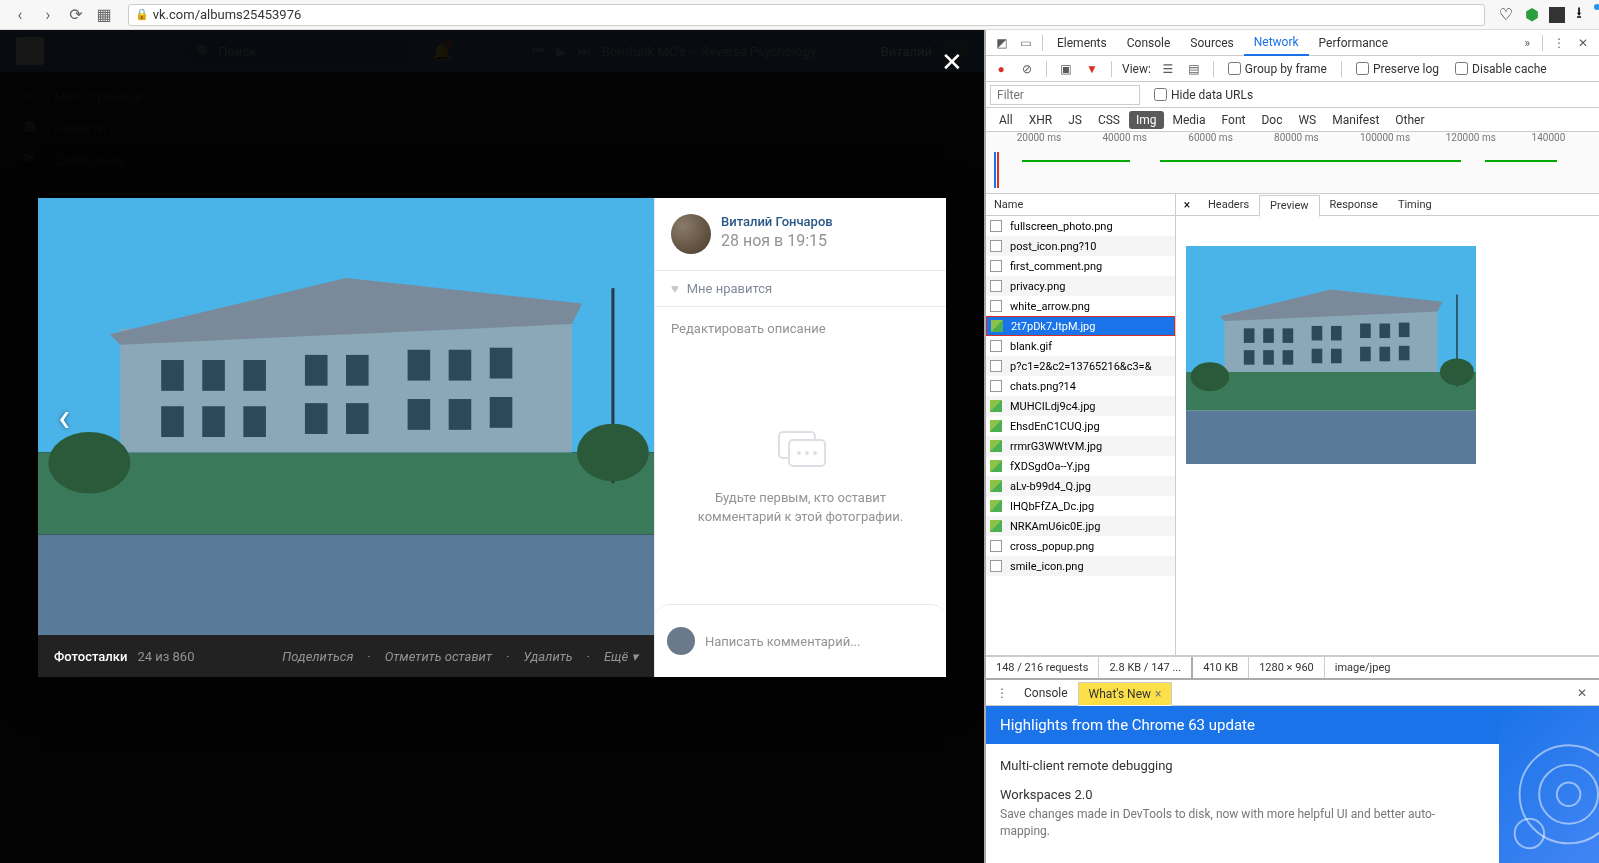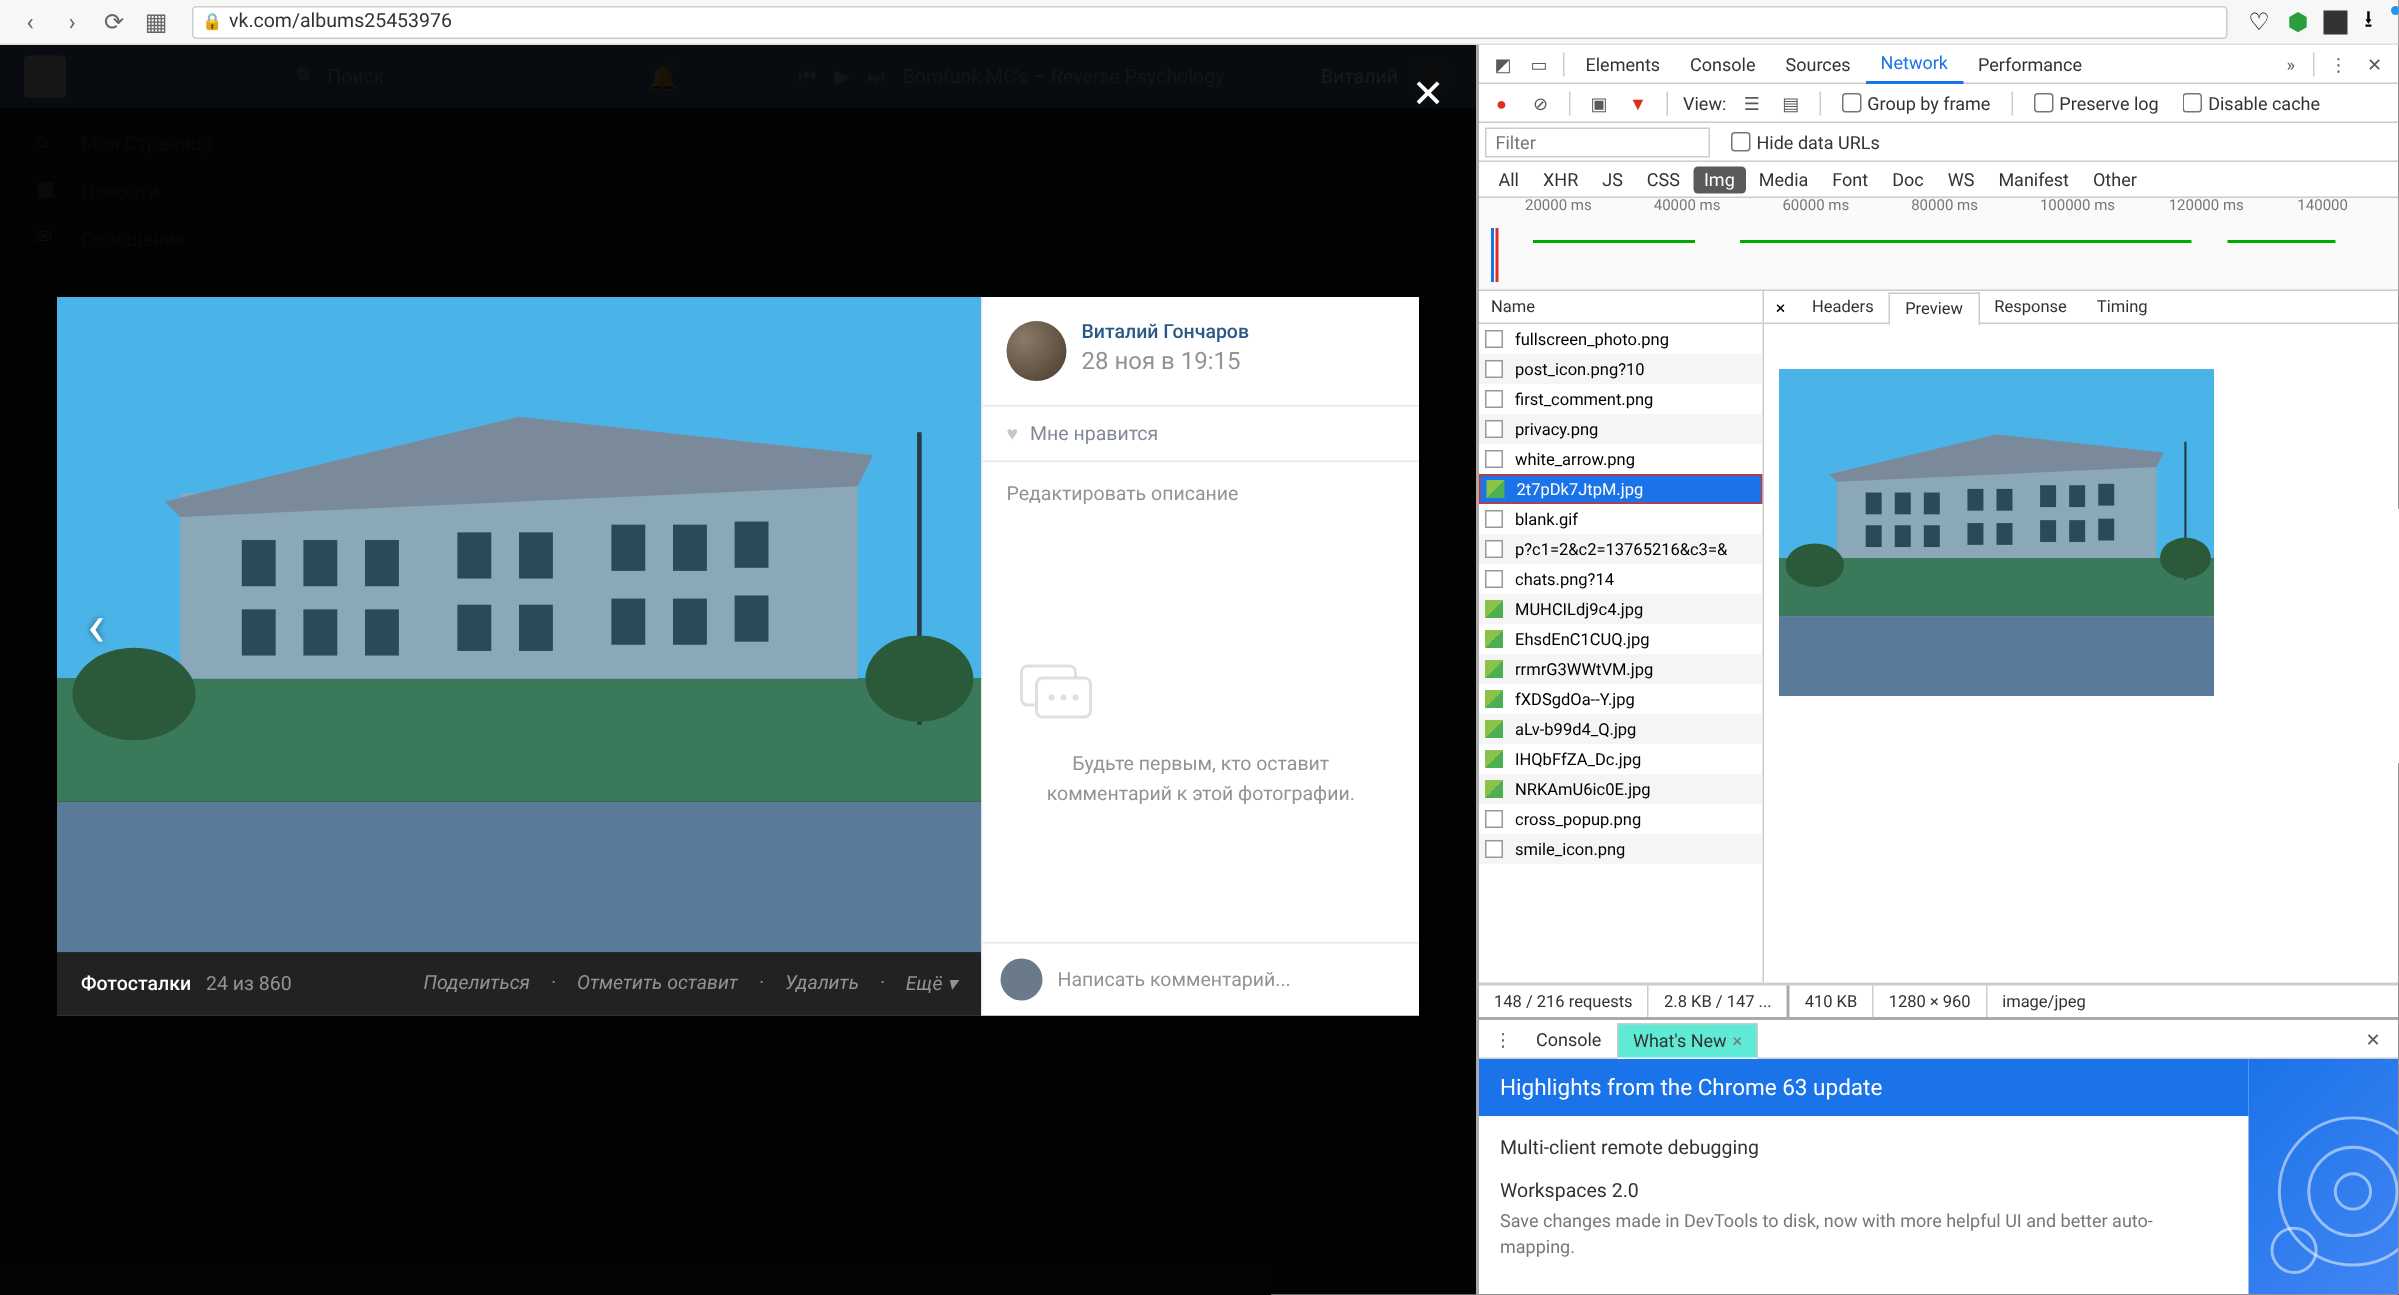--- a/index.html
+++ b/index.html
@@ -51,23 +51,23 @@
 
 .photo-right { width: 292px; background: #fff; display: flex; flex-direction: column; border-left: 1px solid #e7e8ec; }
 .photo-author { padding: 16px; display: flex; gap: 10px; }
 .author-avatar { width: 40px; height: 40px; border-radius: 50%; background: radial-gradient(circle at 30% 30%, #8a7a6a, #4a3a2a); }
 .author-info { display: flex; flex-direction: column; }
 .author-name { color: #2a5885; font-size: 13px; font-weight: 500; }
 .author-date { color: #939393; font-size: 16px; margin-top: 2px; }
 .photo-like { padding: 10px 16px; border-top: 1px solid #e7e8ec; border-bottom: 1px solid #e7e8ec; display: flex; align-items: center; gap: 8px; color: #828a99; font-size: 13px; cursor: pointer; }
 .heart-icon { color: #c3c8d0; }
 .photo-desc { padding: 14px 16px; color: #939393; font-size: 13px; cursor: pointer; }
-.photo-comments-empty { flex: 1; display: flex; flex-direction: column; align-items: flex-start; justify-content: center; padding: 20px; color: #939393; font-size: 13px; text-align: center; line-height: 1.5; }
+.photo-comments-empty { flex: 1; display: flex; flex-direction: column; align-items: center; justify-content: center; padding: 20px; color: #939393; font-size: 13px; text-align: center; line-height: 1.5; }
 .comment-icon { width: 56px; height: 44px; margin-bottom: 16px; opacity: 0.4; }
-.photo-comment-input { padding: 10px 12px; border-top: 1px solid #e7e8ec; display: flex; align-items: center; gap: 10px; }
+.photo-comment-input { padding: 22px 12px; border-top: 1px solid #e7e8ec; display: flex; align-items: center; gap: 10px; border-radius: 15px; }
 .comment-avatar { width: 28px; height: 28px; border-radius: 50%; background: #6a7a8a; }
 .comment-field { flex: 1; font-size: 13px; color: #939393; }
 
 
 .devtools { flex: 1; background: #fff; display: flex; flex-direction: column; border-left: 2px solid #aaa; font-size: 12px; }
 .dt-tabs { height: 26px; border-bottom: 1px solid #ccc; display: flex; align-items: center; padding: 0 4px; }
 .dt-tab-icon { width: 24px; height: 24px; display: flex; align-items: center; justify-content: center; color: #5a5a5a; cursor: pointer; }
 .dt-tab-sep { width: 1px; height: 16px; background: #ccc; margin: 0 4px; }
 .dt-tab { padding: 0 10px; height: 26px; display: flex; align-items: center; color: #333; cursor: pointer; }
 .dt-tab.active { border-bottom: 2px solid #1a73e8; color: #1a73e8; }
@@ -113,21 +113,21 @@
 .dt-preview-body { flex: 1; display: flex; align-items: flex-start; justify-content: flex-start; padding: 30px 10px; background: #fff; }
 .dt-preview-img { width: 290px; height: 218px; }
 
 .dt-status { height: 22px; border-top: 1px solid #ccc; display: flex; align-items: center; font-size: 11px; color: #333; }
 .dt-status-cell { padding: 0 10px; border-right: 1px solid #ccc; height: 100%; display: flex; align-items: center; }
 
 
 .dt-drawer { height: 185px; border-top: 2px solid #aaa; display: flex; flex-direction: column; }
 .dt-drawer-tabs { height: 26px; border-bottom: 1px solid #ccc; display: flex; align-items: center; padding: 0 4px; }
 .dt-drawer-tab { padding: 0 10px; height: 24px; display: flex; align-items: center; font-size: 12px; color: #333; cursor: pointer; }
-.dt-drawer-tab.active { border: 1px solid #ccc; border-bottom: 1px solid #fff; background: #5eead4; position: relative; top: 1px; }
+.dt-drawer-tab.active { border: 1px solid #ccc; border-bottom: 1px solid #fff; background: #fde047; position: relative; top: 1px; }
 .dt-drawer-close { margin-left: auto; padding: 0 8px; cursor: pointer; color: #5a5a5a; }
 .dt-drawer-body { flex: 1; display: flex; overflow: hidden; }
 .dt-whatsnew { flex: 1; display: flex; flex-direction: column; }
 .dt-wn-header { background: #1a73e8; color: #fff; padding: 10px 14px; font-size: 15px; }
 .dt-wn-content { flex: 1; padding: 14px; overflow-y: auto; }
 .dt-wn-item { margin-bottom: 14px; }
 .dt-wn-title { font-size: 13px; color: #333; margin-bottom: 4px; }
 .dt-wn-desc { font-size: 12px; color: #777; line-height: 1.4; }
 .dt-wn-decor { width: 100px; background: linear-gradient(135deg, #1a73e8, #4285f4); position: relative; }
 .dt-wn-decor svg { width: 100%; height: 100%; }

